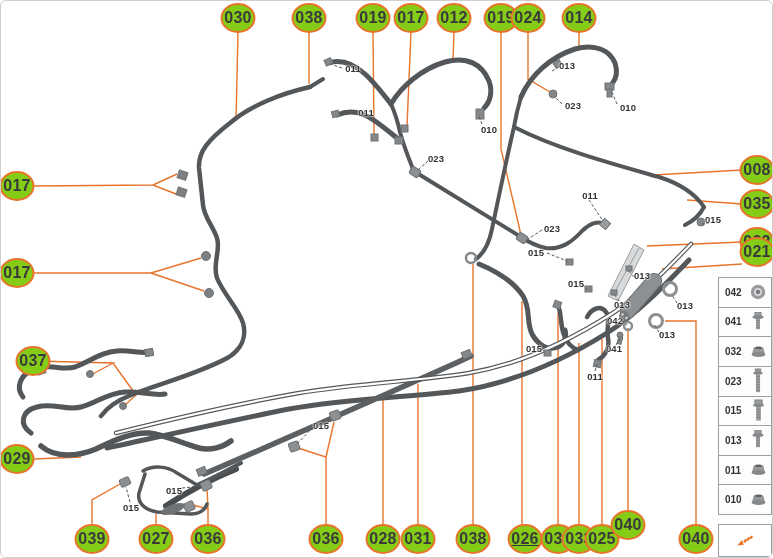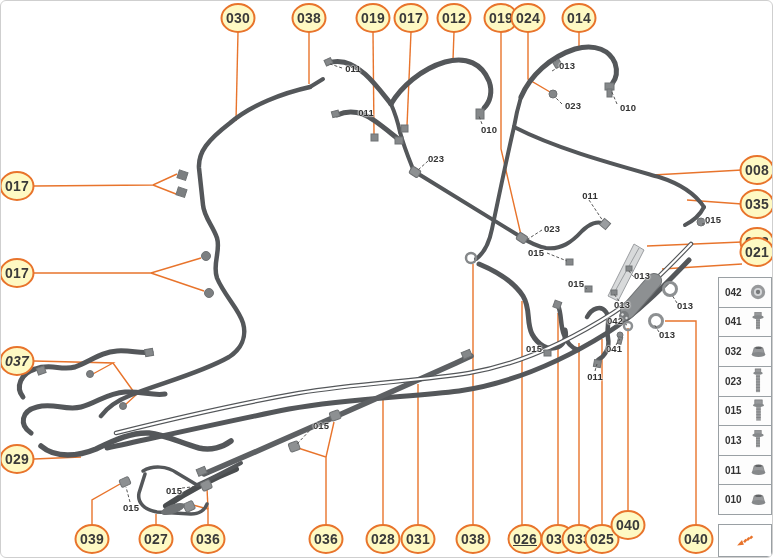--- a/index.html
+++ b/index.html
@@ -5,22 +5,22 @@
   html,body{margin:0;padding:0;background:#fff;}
   .stage{
     position:relative;width:773px;height:558px;background:#fff;overflow:hidden;
     font-family:"Liberation Sans","DejaVu Sans",sans-serif;
     border:1px solid #cfcfcf;border-radius:6px;box-sizing:border-box;
   }
   .stage svg.art{position:absolute;left:0;top:0;}
   .callout{
     position:absolute;transform:translate(-50%,-50%);
     width:31px;height:26px;border:2px solid var(--accent,#E8742C);border-radius:50%;
-    background:#fef9c3;display:flex;align-items:center;justify-content:center;
-    font-size:14px;font-weight:bold;color:#3a3a3a;letter-spacing:.2px;z-index:5;cursor:pointer;
+    background:#84cc16;display:flex;align-items:center;justify-content:center;
+    font-size:16px;font-weight:bold;color:#3a3a3a;letter-spacing:.2px;z-index:5;cursor:pointer;
   }
   .part-label{
     position:absolute;transform:translate(-50%,-50%);
     font-size:9.5px;font-weight:bold;color:#333;white-space:nowrap;z-index:3;
     text-shadow:0 0 2px #fff,0 0 2px #fff,0 0 1px #fff;
   }
   .legend{
     position:absolute;left:717px;top:276px;width:54px;height:238px;
     border:1px solid #9aa0a4;background:#fff;display:flex;flex-direction:column;
     box-sizing:border-box;z-index:6;
@@ -324,21 +324,21 @@
     <div class="callout" style="left: 417px; top: 538px;">031</div>
     <div class="callout" style="left: 472px; top: 538px;">038</div>
     <div class="callout" style="left: 524px; top: 538px; text-decoration: underline;">026</div>
     <div class="callout" style="left: 557px; top: 538px;">034</div>
     <div class="callout" style="left: 578px; top: 538px;">033</div>
     <div class="callout" style="left: 601px; top: 538px;">025</div>
     <div class="callout" style="left: 627px; top: 524px;">040</div>
     <div class="callout" style="left: 695px; top: 538px;">040</div>
     <div class="callout" style="left: 16px; top: 185px;">017</div>
     <div class="callout" style="left: 16px; top: 272px;">017</div>
-    <div class="callout" style="left: 16px; top: 360px; font-style: italic;">037</div>
+    <div class="callout" style="left: 32px; top: 360px;">037</div>
     <div class="callout" style="left: 16px; top: 458px;">029</div>
     <div class="callout" style="left: 756px; top: 169px;">008</div>
     <div class="callout" style="left: 756px; top: 203px;">035</div>
     <div class="callout" style="left: 756px; top: 241px;">022</div>
     <div class="callout" style="left: 756px; top: 251px;">021</div>
     <div class="part-label" style="left: 352px; top: 67px;">011</div>
     <div class="part-label" style="left: 365px; top: 111px;">011</div>
     <div class="part-label" style="left: 566px; top: 64px;">013</div>
     <div class="part-label" style="left: 572px; top: 104px;">023</div>
     <div class="part-label" style="left: 627px; top: 106px;">010</div>

